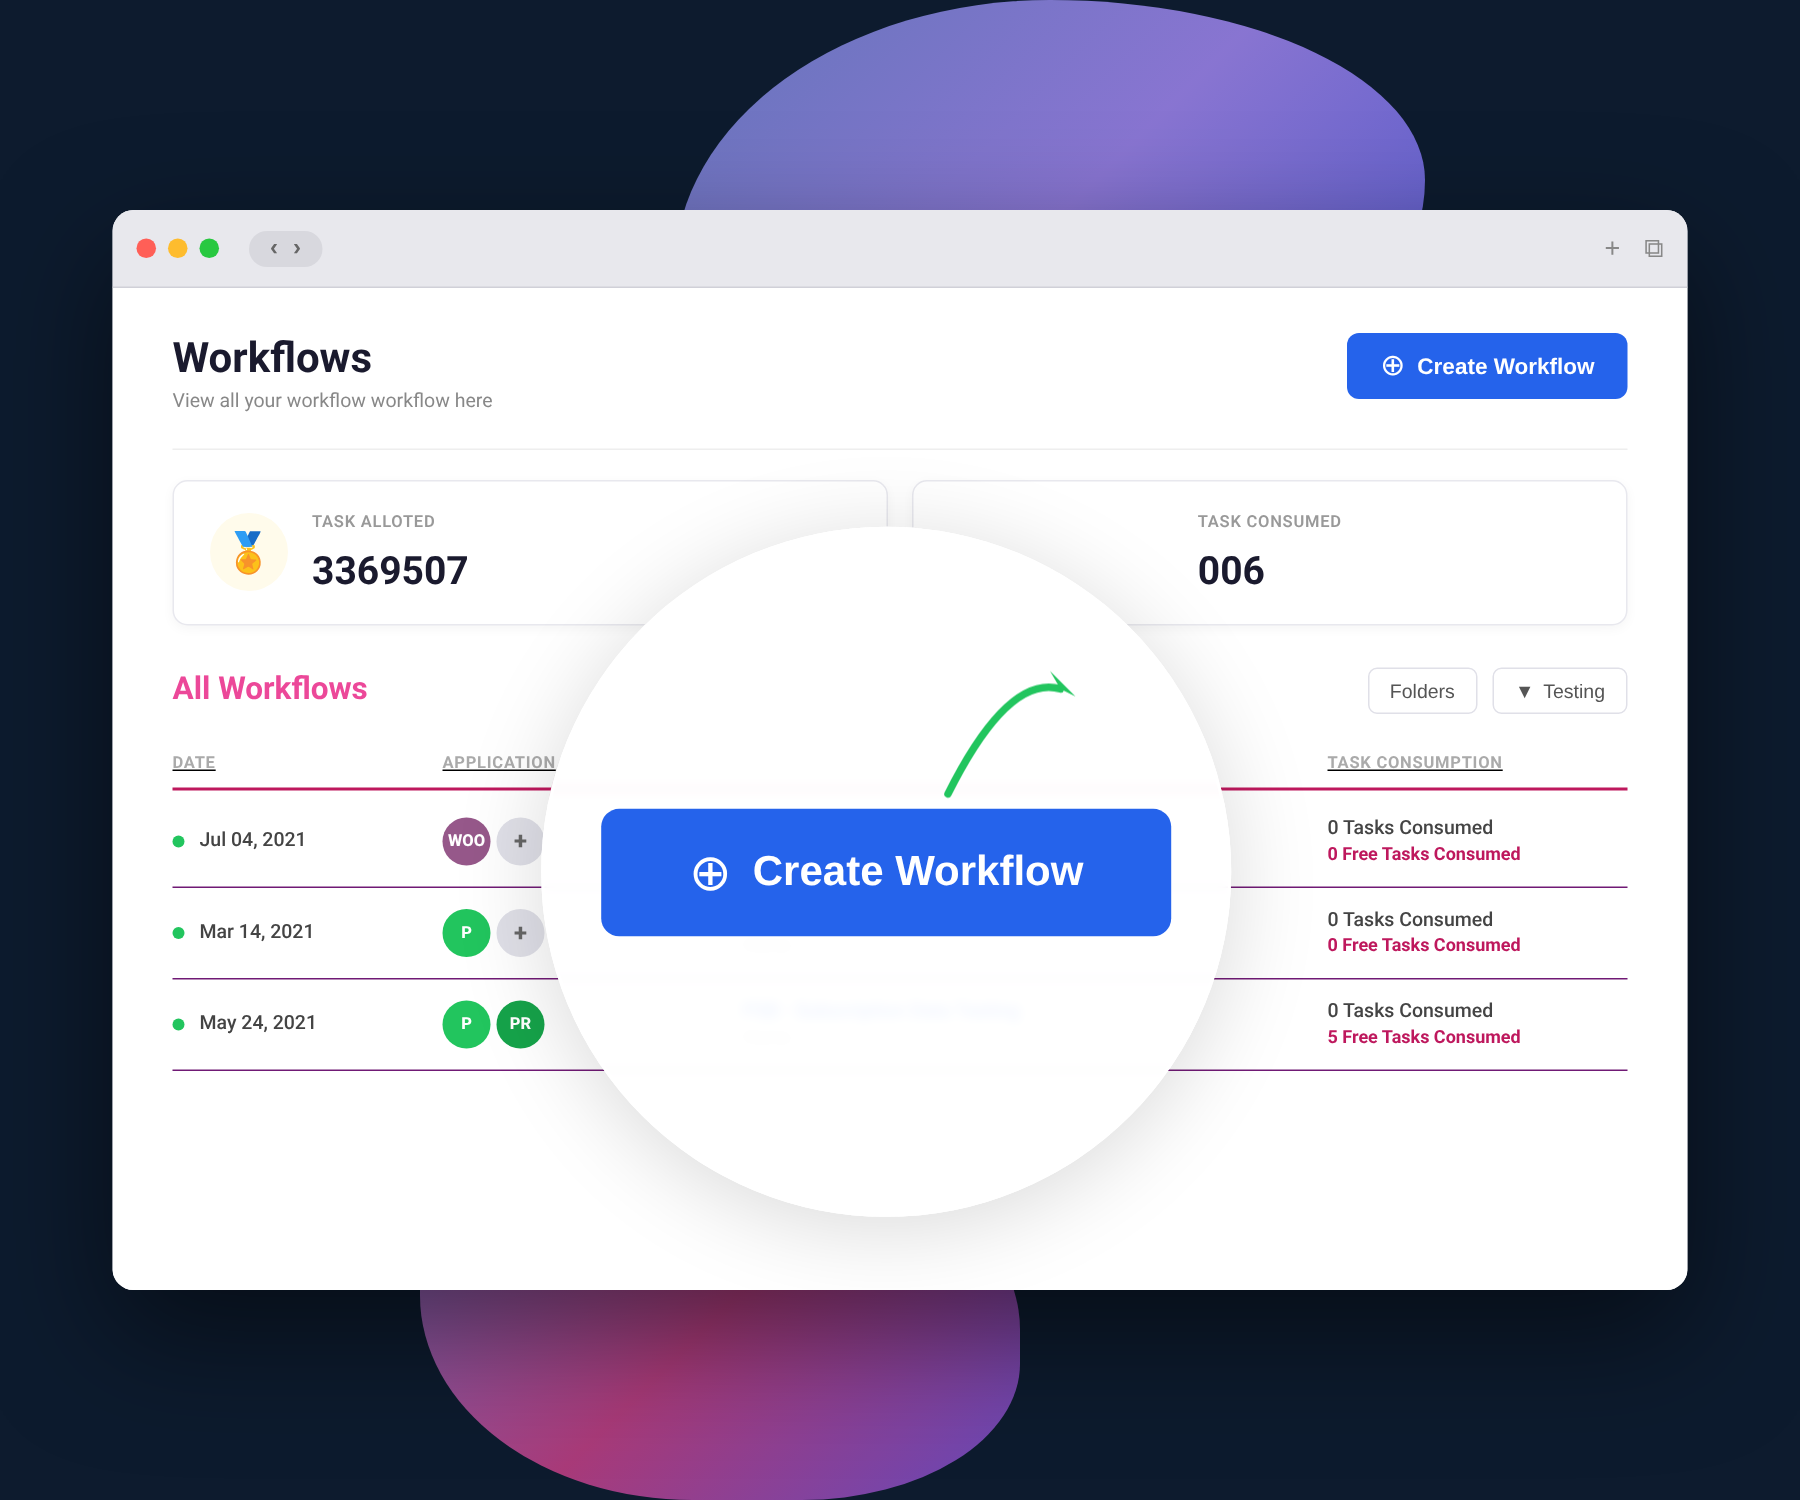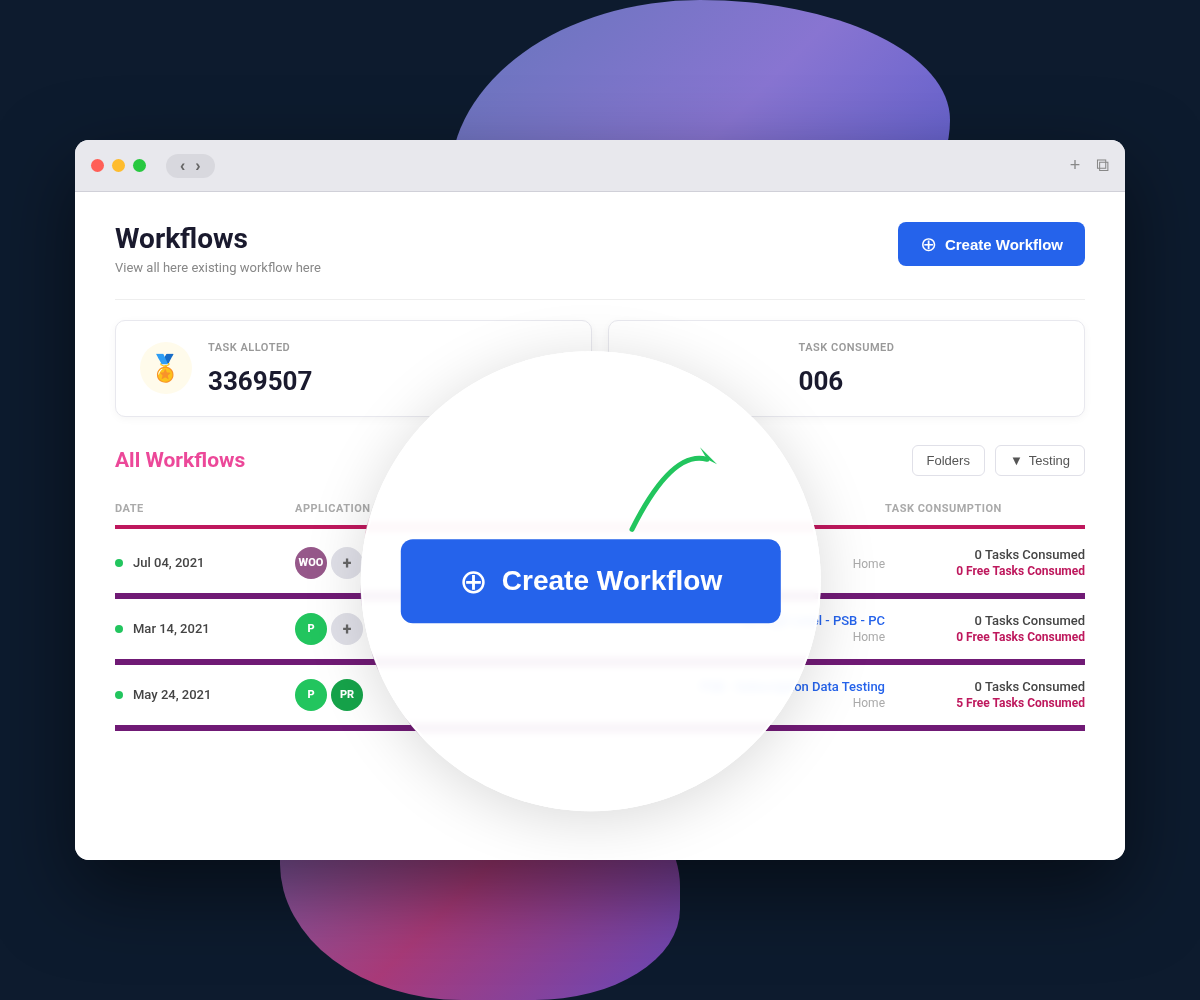--- a/index.html
+++ b/index.html
@@ -256,39 +256,39 @@
       display: flex;
       align-items: center;
       gap: 6px;
       justify-content: flex-end;
     }
 
     .table-header {
       display: grid;
       grid-template-columns: 180px 200px 1fr 200px;
       padding: 10px 0;
-      border-bottom: 4px solid #be185d;
+      border-bottom: 2px solid #be185d;
       margin-bottom: 4px;
+      text-decoration: underline;
     }
 
     .col-header {
       font-size: 11px;
       font-weight: 700;
       color: #aaa;
       text-transform: uppercase;
       letter-spacing: 0.5px;
     }
 
     .table-row {
       display: grid;
       grid-template-columns: 180px 200px 1fr 200px;
       align-items: center;
       padding: 14px 0;
-      border-bottom: 6px solid #701a75;
-      text-align: right;
+      border-bottom: 1px solid #701a75;
     }
 
     .date-cell {
       display: flex;
       align-items: center;
       gap: 10px;
       font-size: 13px;
       color: #444;
       font-weight: 500;
     }
@@ -433,21 +433,21 @@
       <button class="browser-action-btn">+</button>
       <button class="browser-action-btn">⧉</button>
     </div>
   </div>
 
   <div class="app-content">
 
     <div class="page-header">
       <div>
         <div class="page-title">Workflows</div>
-        <div class="page-subtitle">View all here existing workflow here</div>
+        <div class="page-subtitle">View all your workflow workflow here</div>
       </div>
       <button class="create-workflow-btn">
         <span class="btn-icon">⊕</span>
         <span>Create Workflow</span>
       </button>
     </div>
 
     <div class="header-separator"></div>
 
     <div class="stats-row">

